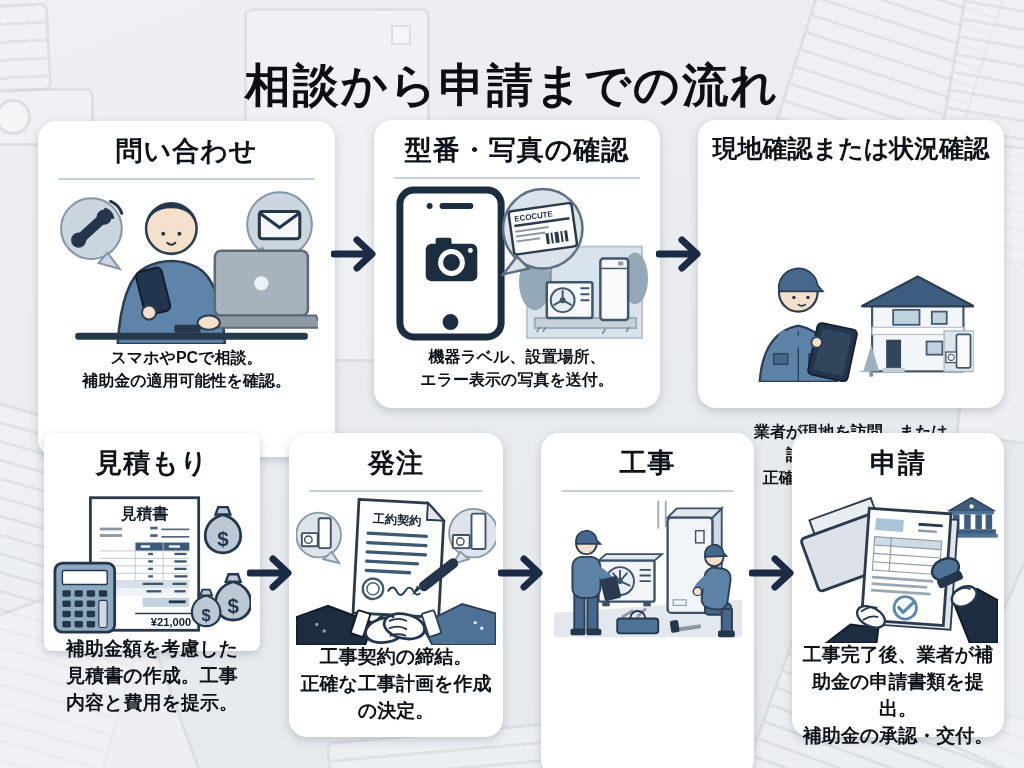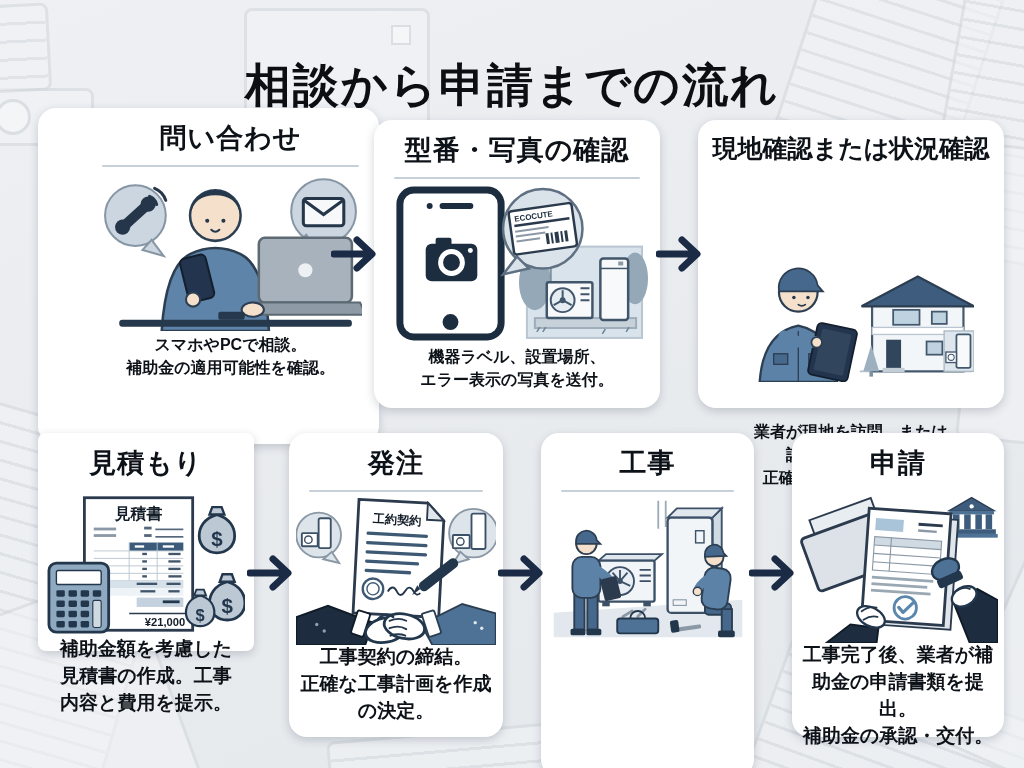--- a/index.html
+++ b/index.html
@@ -44,21 +44,21 @@
 <div class="deco lines" style="left:945px;top:-40px;width:180px;height:300px;transform:rotate(10deg);"></div>
 <div class="deco" style="left:970px;top:150px;width:150px;height:290px;transform:rotate(6deg);"></div>
 <div class="deco lines" style="left:-75px;top:420px;width:215px;height:370px;transform:rotate(16deg);"></div>
 <div class="deco" style="left:-60px;top:600px;width:230px;height:240px;transform:rotate(-20deg);"></div>
 <div class="deco lines" style="left:330px;top:728px;width:310px;height:100px;transform:rotate(-5deg);"></div>
 <div class="deco lines" style="left:740px;top:690px;width:360px;height:240px;transform:rotate(20deg);"></div>
 <div class="deco" style="left:990px;top:520px;width:150px;height:260px;transform:rotate(24deg);"></div>
 
 <h1 class="title">相談から申請までの流れ</h1>
 
-<section class="card row1" style="left:38px;top:108px;width:297px;height:336px;padding-left:44px;">
+<section class="card row1" style="left:38px;top:121px;width:297px;height:336px;">
   <h2 class="card-title">問い合わせ</h2>
   <div class="rule"></div>
   <div class="illus" style="height:160px;">
     <svg width="263" height="160" viewBox="0 0 260 158">
       <g>
         <circle cx="36" cy="44" r="30" fill="#ccd6e0" stroke="#8796a5" stroke-width="2"></circle>
         <path d="M52 68 l12 16 l-21 -6 z" fill="#ccd6e0" stroke="#8796a5" stroke-width="2"></path>
         <g transform="rotate(-42 36 44)" fill="#25364a">
           <rect x="18" y="39" width="36" height="10" rx="5"></rect>
           <circle cx="19" cy="44" r="7.5"></circle>
@@ -204,21 +204,21 @@
   <svg width="48" height="36" viewBox="0 0 48 36">
       <path d="M3 18 H36 M26 4 L41 18 L26 32" fill="none" stroke="#1b2b45" stroke-width="7" stroke-linecap="round" stroke-linejoin="round"></path>
     </svg>
 </div>
 <div class="arrow" style="left:656px;top:236px;">
   <svg width="48" height="36" viewBox="0 0 48 36">
       <path d="M3 18 H36 M26 4 L41 18 L26 32" fill="none" stroke="#1b2b45" stroke-width="7" stroke-linecap="round" stroke-linejoin="round"></path>
     </svg>
 </div>
 
-<section class="card row2" style="left:38px;top:433px;width:216px;height:218px;border-radius:8px;">
+<section class="card row2" style="left:44px;top:433px;width:216px;height:218px;border-radius:8px;">
   <h2 class="card-title">見積もり</h2>
   <div class="rule"></div>
   <div class="illus" style="height:146px;">
     <svg width="198" height="140" viewBox="0 0 212 150">
       <g>
         <rect x="40" y="4" width="116" height="142" fill="#fff" stroke="#2b3b4d" stroke-width="3"></rect>
         <text x="98" y="27" text-anchor="middle" font-size="17" font-weight="bold" fill="#121d28">見積書</text>
         <rect x="50" y="36" width="24" height="3" fill="#8b99a6"></rect>
           <rect x="50" y="43" width="24" height="3" fill="#8b99a6"></rect>
         <rect x="104" y="35" width="8" height="3" fill="#55677a"></rect>

